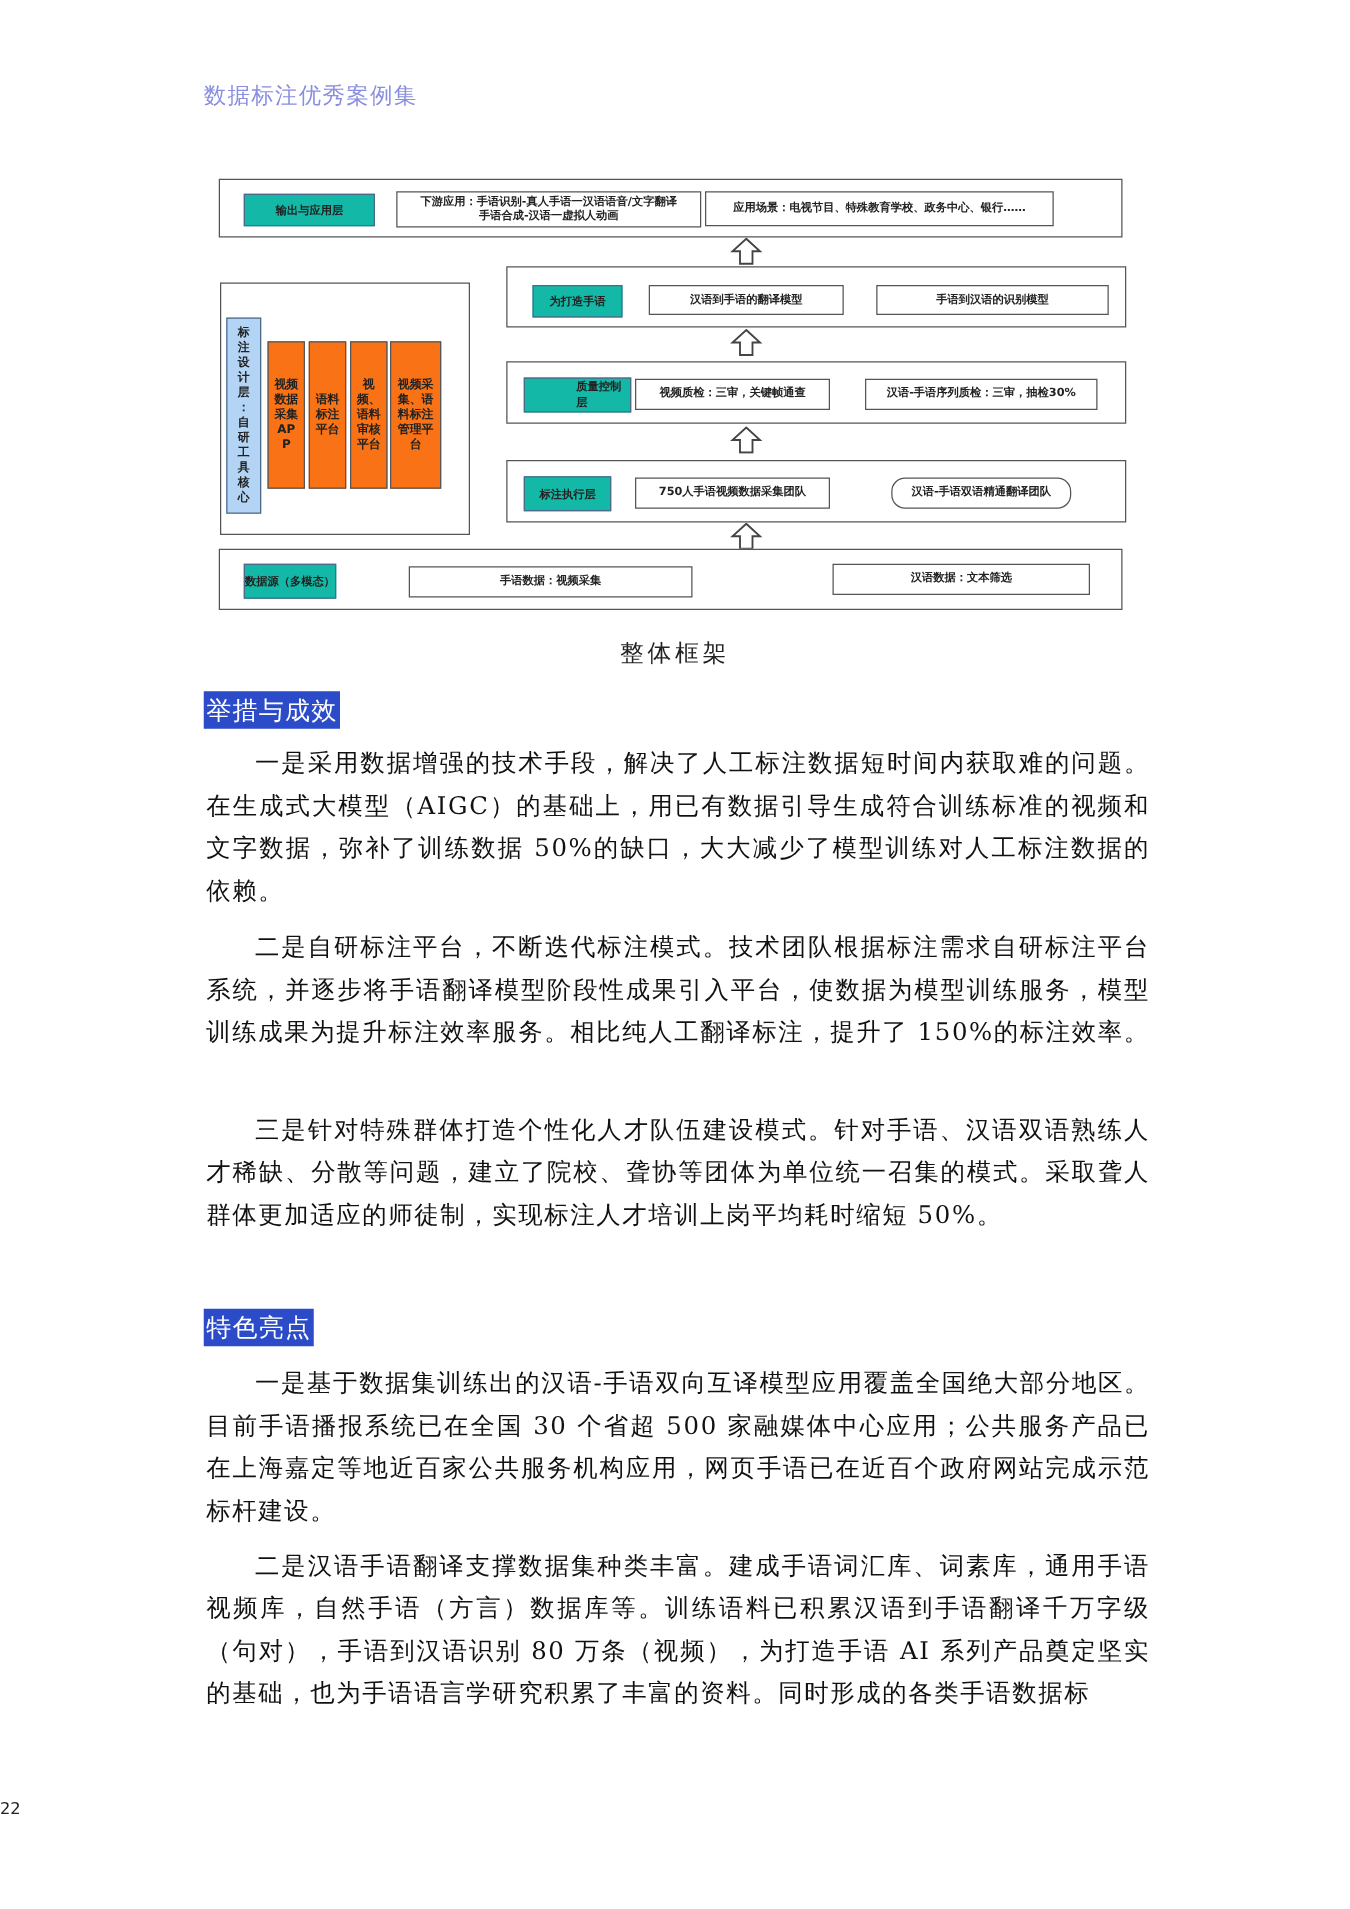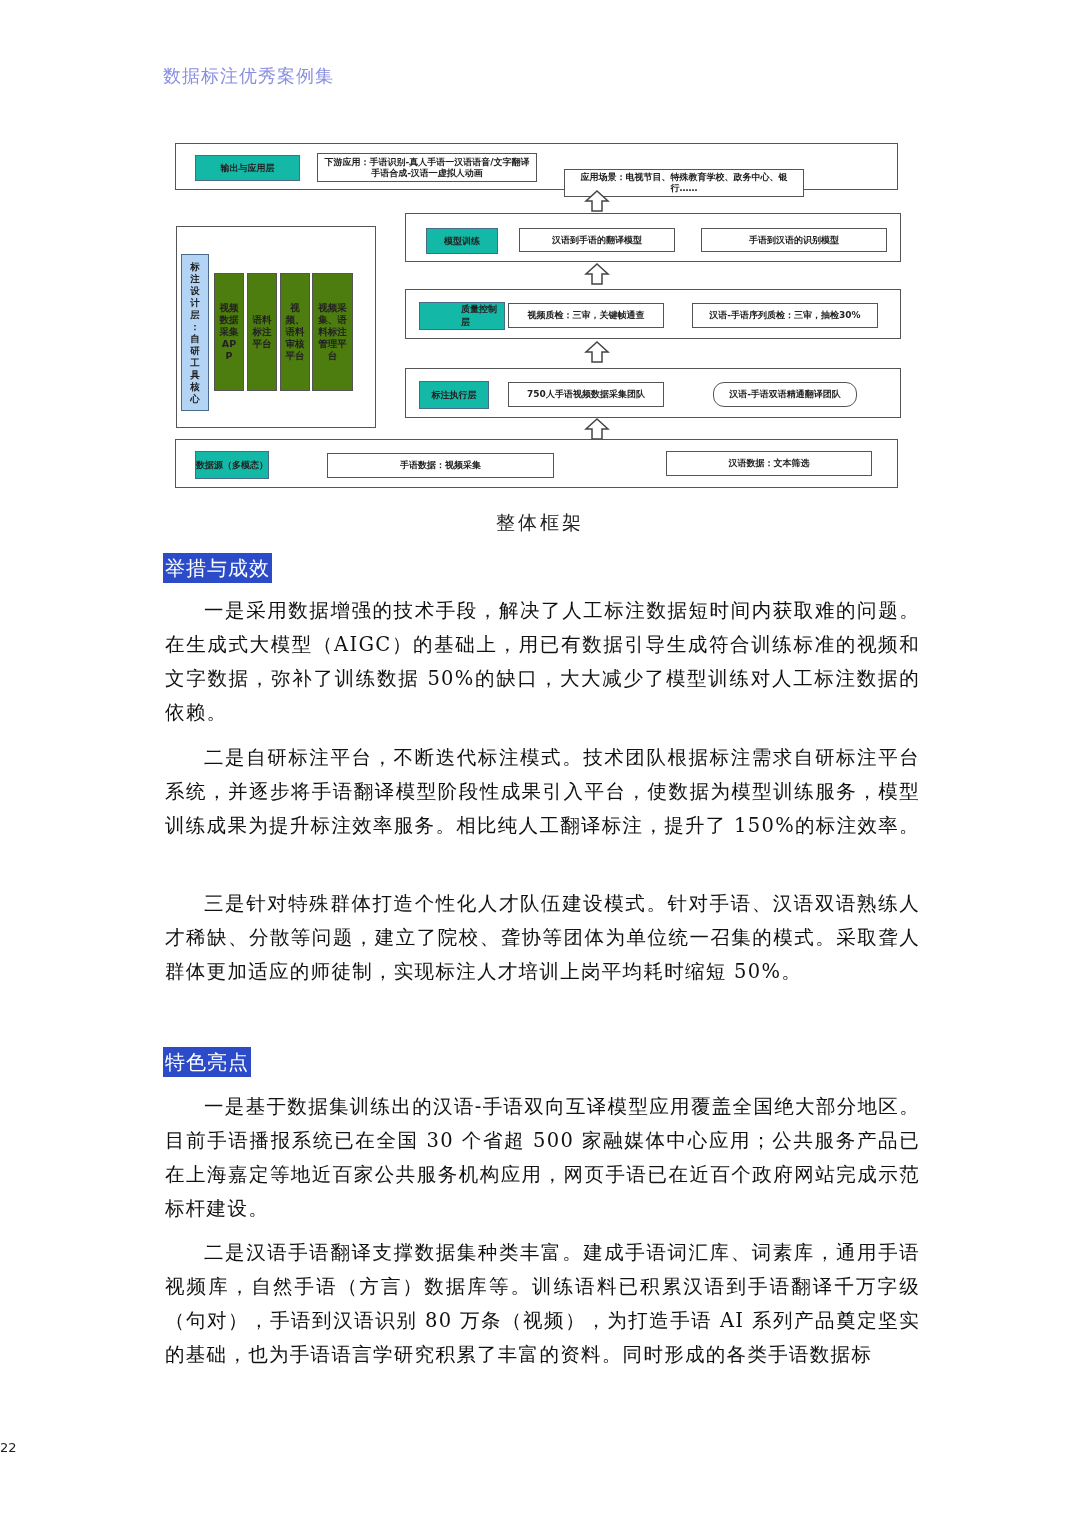--- a/index.html
+++ b/index.html
@@ -3,50 +3,50 @@
   <meta charset="utf-8">
   <style>
     html, body { margin: 0; padding: 0; background: #ffffff; }
     body { width: 1080px; height: 1527px; position: relative; overflow: hidden; font-family: "DejaVu Sans", sans-serif; }
     .header-title { position: absolute; left: 163px; top: 64px; font-size: 18px; color: #8a8ee0; letter-spacing: 1px; }
 
     .diagram { position: absolute; left: 0; top: 0; width: 1080px; height: 500px; }
     .box { position: absolute; border: 1.5px solid #555; background: #fff; box-sizing: border-box; }
     .layer-label { position: absolute; background: #14b8a6; border: 1.5px solid #4a6a8a; box-sizing: border-box; display: flex; align-items: center; justify-content: center; font-size: 9px; color: #222; font-weight: bold; }
     .item { position: absolute; border: 1.5px solid #555; background: #fff; box-sizing: border-box; display: flex; align-items: center; justify-content: center; text-align: center; font-size: 9px; color: #222; line-height: 11px; padding: 0 4px; font-weight: bold; }
-    .vcol { position: absolute; border: 1.5px solid #555; background: #4d7c0f; box-sizing: border-box; display: flex; align-items: center; justify-content: center; text-align: center; font-size: 9.5px; color: #222; line-height: 12px; font-weight: bold; }
+    .vcol { position: absolute; border: 1.5px solid #555; background: #f97316; box-sizing: border-box; display: flex; align-items: center; justify-content: center; text-align: center; font-size: 9.5px; color: #222; line-height: 12px; font-weight: bold; }
     .vlabel { position: absolute; background: #b3d4f5; border: 1.5px solid #4a6a8a; box-sizing: border-box; display: flex; align-items: center; justify-content: center; text-align: center; font-size: 9.5px; color: #222; line-height: 12px; font-weight: bold; }
     .arrow { position: absolute; width: 26px; height: 22px; }
     .caption { position: absolute; left: 0; width: 1080px; top: 510px; text-align: center; font-family: "DejaVu Serif", serif; font-size: 19px; color: #222; letter-spacing: 3px; }
 
     .section-head { position: absolute; left: 163px; background: #2b4bc9; color: #fff; font-family: "DejaVu Serif", serif; font-size: 20px; padding: 1px 2px; letter-spacing: 1px; line-height: 28px; }
     .para { position: absolute; left: 165px; width: 755px; font-family: "DejaVu Serif", serif; font-size: 19.5px; color: #111; line-height: 34px; text-indent: 2em; text-align: justify; letter-spacing: 1.3px; margin: 0; }
     .page-num { position: absolute; left: 0; width: 1080px; top: 1440px; font-size: 13px; color: #222; }
   </style>
 </head>
 <body>
 
 <div class="header-title">数据标注优秀案例集</div>
 
 <div class="diagram">
 
   <div class="box" style="left:175px;top:143px;width:723px;height:47px;"></div>
   <div class="layer-label" style="left:195px;top:155px;width:105px;height:26px;">输出与应用层</div>
-  <div class="item" style="left:317px;top:153px;width:220px;height:29px;flex-direction:column;">
+  <div class="item" style="left:317px;top:153px;width:244px;height:29px;flex-direction:column;">
     <span>下游应用：手语识别-真人手语一汉语语音/文字翻译</span>
     <span>手语合成-汉语一虚拟人动画</span>
   </div>
-  <div class="item" style="left:564px;top:153px;width:240px;height:28px;margin-top:16px;">应用场景：电视节目、特殊教育学校、政务中心、银行……</div>
+  <div class="item" style="left:564px;top:153px;width:279px;height:28px;">应用场景：电视节目、特殊教育学校、政务中心、银行……</div>
 
   <svg class="arrow" style="left:584px;top:190px;" viewBox="0 0 26 22">
       <polygon points="13,1 24,11 18,11 18,21 8,21 8,11 2,11" fill="#fff" stroke="#444" stroke-width="1.5"></polygon>
     </svg>
 
   <div class="box" style="left:405px;top:213px;width:496px;height:49px;"></div>
-  <div class="layer-label" style="left:426px;top:228px;width:72px;height:26px;">模型训练</div>
+  <div class="layer-label" style="left:426px;top:228px;width:72px;height:26px;">为打造手语</div>
   <div class="item" style="left:519px;top:228px;width:156px;height:24px;">汉语到手语的翻译模型</div>
   <div class="item" style="left:701px;top:228px;width:186px;height:24px;">手语到汉语的识别模型</div>
 
   <svg class="arrow" style="left:584px;top:263px;" viewBox="0 0 26 22">
       <polygon points="13,1 24,11 18,11 18,21 8,21 8,11 2,11" fill="#fff" stroke="#444" stroke-width="1.5"></polygon>
     </svg>
 
   <div class="box" style="left:405px;top:289px;width:496px;height:50px;"></div>
   <div class="layer-label" style="left:419px;top:302px;width:86px;height:28px;padding-left:41px;">质量控制层</div>
   <div class="item" style="left:508px;top:303px;width:156px;height:25px;">视频质检：三审，关键帧通查</div>

